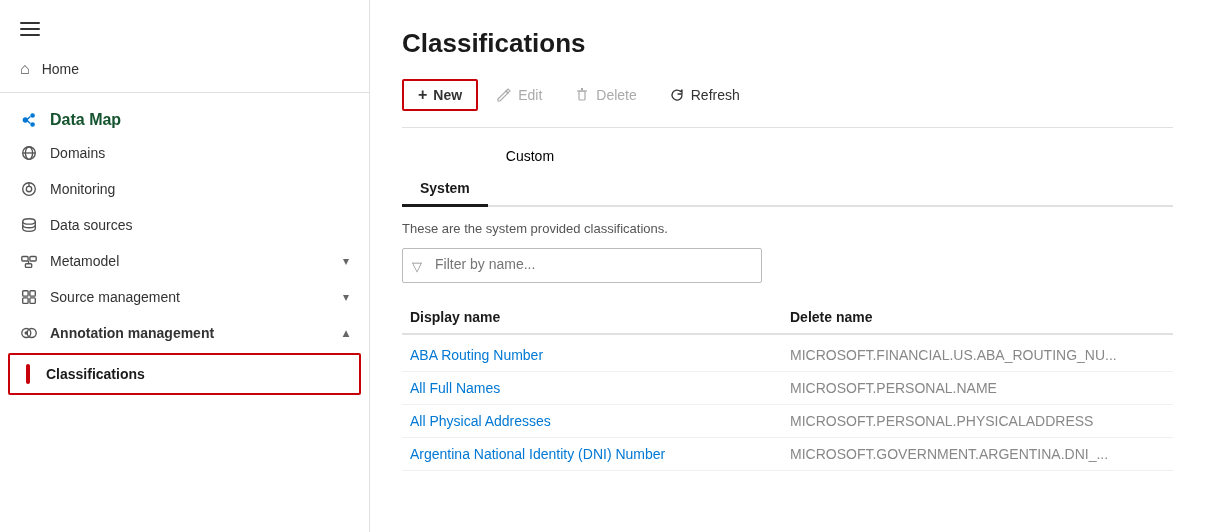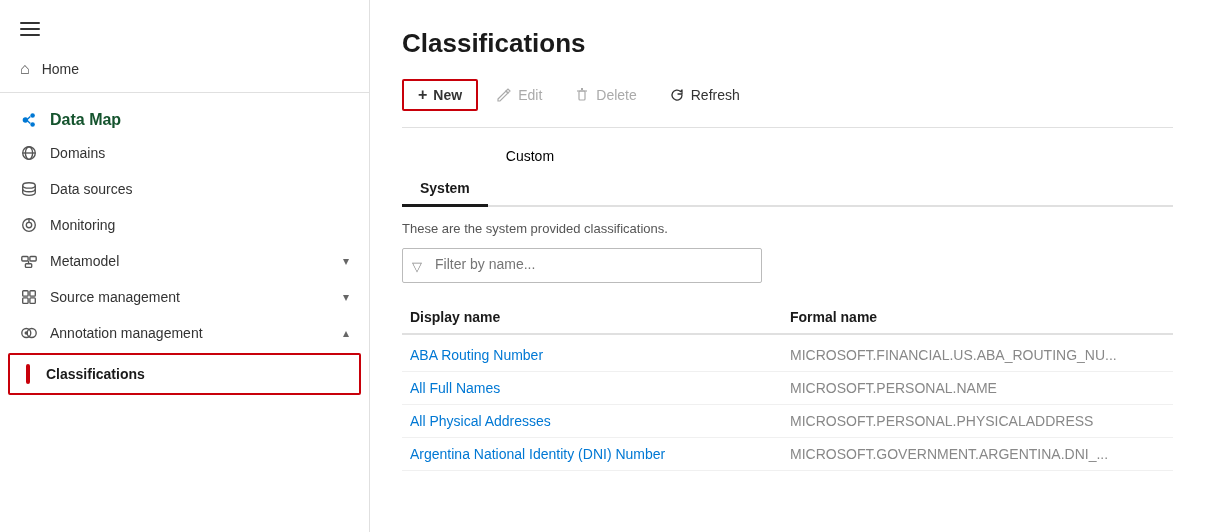--- a/index.html
+++ b/index.html
@@ -54,21 +54,21 @@
       cursor: pointer;
       font-size: 14px;
       color: #333;
     }
     .sidebar-item-left {
       display: flex;
       align-items: center;
       gap: 12px;
     }
     .sidebar-item.active-parent {
-      font-weight: 400;
+      font-weight: 700;
     }
     .sidebar-item-active {
       display: flex;
       align-items: center;
       gap: 12px;
       padding: 9px 20px 9px 16px;
       cursor: pointer;
       font-size: 14px;
       color: #1a1a1a;
       font-weight: 700;
@@ -251,36 +251,36 @@
         <ellipse cx="10" cy="10" rx="4" ry="7" stroke="#555" stroke-width="1.5" fill="none"></ellipse>
         <line x1="3" y1="10" x2="17" y2="10" stroke="#555" stroke-width="1.5"></line>
       </svg>
       <span>Domains</span>
     </div>
   </div>
 
   <div class="sidebar-item">
     <div class="sidebar-item-left">
       <svg class="icon-svg" viewBox="0 0 20 20" fill="none">
+        <circle cx="10" cy="10" r="7" stroke="#555" stroke-width="1.5" fill="none"></circle>
+        <circle cx="10" cy="10" r="3" stroke="#555" stroke-width="1.5" fill="none"></circle>
+        <line x1="10" y1="3" x2="10" y2="7" stroke="#555" stroke-width="1.5"></line>
+      </svg>
+      <span>Monitoring</span>
+    </div>
+  </div>
+
+  <div class="sidebar-item">
+    <div class="sidebar-item-left">
+      <svg class="icon-svg" viewBox="0 0 20 20" fill="none">
         <ellipse cx="10" cy="6" rx="7" ry="3" stroke="#555" stroke-width="1.5" fill="none"></ellipse>
         <path d="M3 6v4c0 1.66 3.13 3 7 3s7-1.34 7-3V6" stroke="#555" stroke-width="1.5" fill="none"></path>
         <path d="M3 10v4c0 1.66 3.13 3 7 3s7-1.34 7-3v-4" stroke="#555" stroke-width="1.5" fill="none"></path>
       </svg>
       <span>Data sources</span>
-    </div>
-  </div>
-
-  <div class="sidebar-item">
-    <div class="sidebar-item-left">
-      <svg class="icon-svg" viewBox="0 0 20 20" fill="none">
-        <circle cx="10" cy="10" r="7" stroke="#555" stroke-width="1.5" fill="none"></circle>
-        <circle cx="10" cy="10" r="3" stroke="#555" stroke-width="1.5" fill="none"></circle>
-        <line x1="10" y1="3" x2="10" y2="7" stroke="#555" stroke-width="1.5"></line>
-      </svg>
-      <span>Monitoring</span>
     </div>
   </div>
 
   <div class="sidebar-item">
     <div class="sidebar-item-left">
       <svg class="icon-svg" viewBox="0 0 20 20" fill="none">
         <rect x="2" y="5" width="7" height="5" rx="1" stroke="#555" stroke-width="1.5" fill="none"></rect>
         <rect x="11" y="5" width="7" height="5" rx="1" stroke="#555" stroke-width="1.5" fill="none"></rect>
         <rect x="6" y="13" width="7" height="4" rx="1" stroke="#555" stroke-width="1.5" fill="none"></rect>
         <line x1="9.5" y1="10" x2="9.5" y2="13" stroke="#555" stroke-width="1.5"></line>
@@ -365,21 +365,21 @@
 
   <p class="description-text">These are the system provided classifications.</p>
 
   <div class="filter-container">
     <span class="filter-icon">▽</span>
     <input class="filter-input" type="text" placeholder="Filter by name..." style="">
   </div>
 
   <div class="table-header">
     <div class="table-header-cell">Display name</div>
-    <div class="table-header-cell">Formal name</div>
+    <div class="table-header-cell">Delete name</div>
   </div>
 
   <div class="table-row">
     <a class="table-cell-link">ABA Routing Number</a>
     <span class="table-cell-text">MICROSOFT.FINANCIAL.US.ABA_ROUTING_NU...</span>
   </div>
   <div class="table-row">
     <a class="table-cell-link">All Full Names</a>
     <span class="table-cell-text">MICROSOFT.PERSONAL.NAME</span>
   </div>

